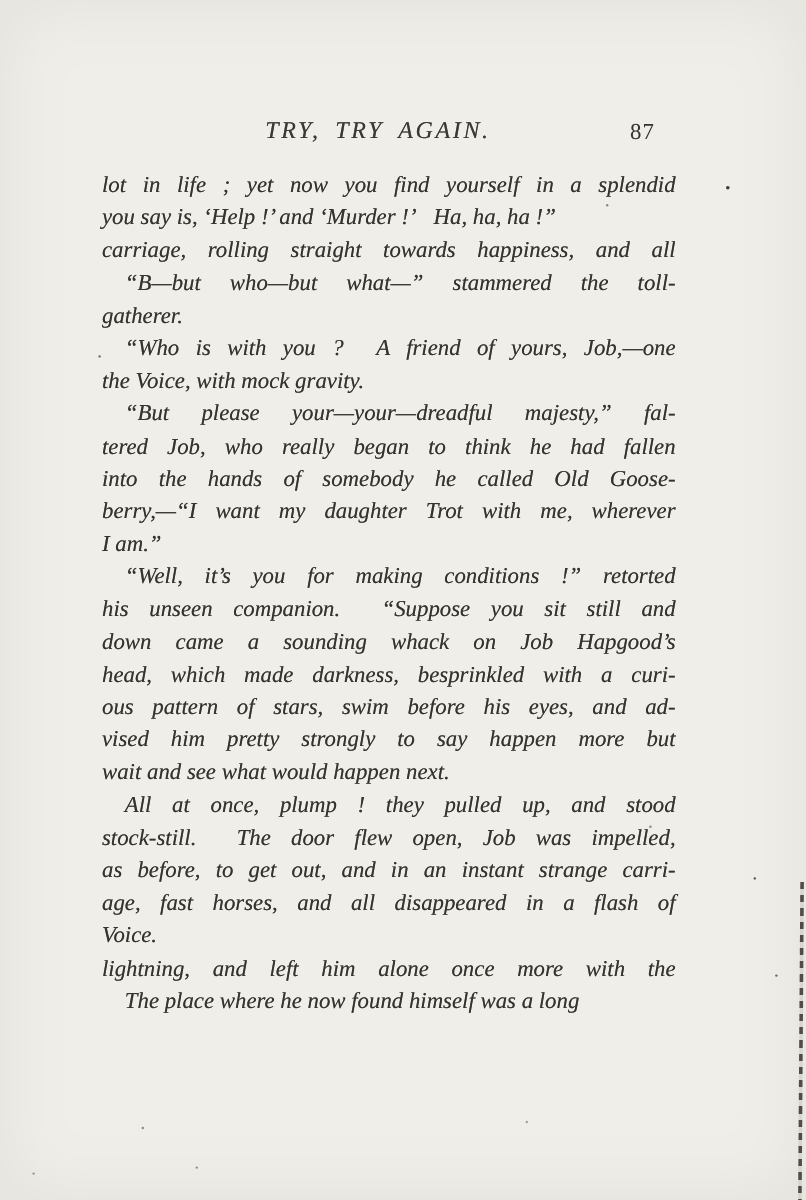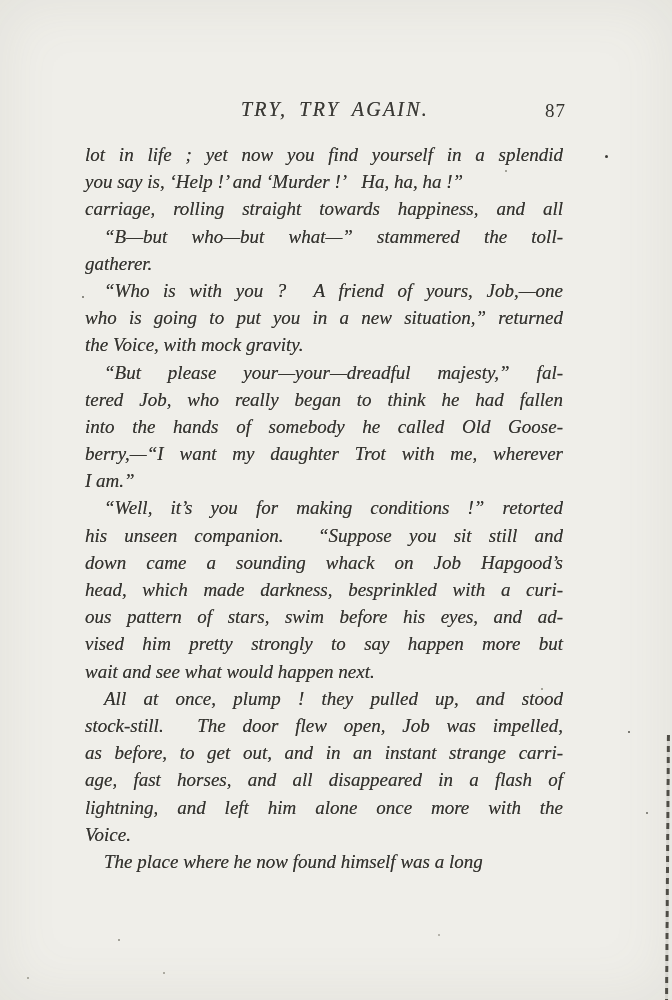--- a/index.html
+++ b/index.html
@@ -8,21 +8,21 @@
   .page {
     position:relative;
     width:672px; height:1000px;
     background:#efeee9;
     overflow:hidden;
     box-shadow:inset 0 0 60px rgba(120,115,100,0.10);
   }
 
   .column {
     position:absolute;
-    left:96px; top:98px; width:478px;
+    left:76px; top:98px; width:478px;
   }
 
   .running-head {
     position:relative;
     height:26px;
   }
   .running-title {
     text-align:center;
     font-style:italic;
     font-size:20px;
@@ -89,21 +89,20 @@
         <div class="line">lot in life ; yet now you find yourself in a splendid</div>
         <div class="line last">you say is, ‘Help !’ and ‘Murder !’&nbsp;&nbsp; Ha, ha, ha !”</div>
         <div class="line">carriage, rolling straight towards happiness, and all</div>
       </div>
       <div class="paragraph">
         <div class="line indent">“B—but who—but what—” stammered the toll-</div>
         <div class="line last">gatherer.</div>
       </div>
       <div class="paragraph">
         <div class="line indent">“Who is with you ?&nbsp;&nbsp;A friend of yours, Job,—one</div>
-        <div class="line">who is going to put you in a new situation,” returned</div>
         <div class="line last">the Voice, with mock gravity.</div>
       </div>
       <div class="paragraph">
         <div class="line indent">“But please your—your—dreadful majesty,” fal-</div>
         <div class="line">tered Job, who really began to think he had fallen</div>
         <div class="line">into the hands of somebody he called Old Goose-</div>
         <div class="line">berry,—“I want my daughter Trot with me, wherever</div>
         <div class="line last">I am.”</div>
       </div>
       <div class="paragraph">
@@ -113,22 +112,22 @@
         <div class="line">head, which made darkness, besprinkled with a curi-</div>
         <div class="line">ous pattern of stars, swim before his eyes, and ad-</div>
         <div class="line">vised him pretty strongly to say happen more but</div>
         <div class="line last">wait and see what would happen next.</div>
       </div>
       <div class="paragraph">
         <div class="line indent">All at once, plump ! they pulled up, and stood</div>
         <div class="line">stock-still.&nbsp;&nbsp;The door flew open, Job was impelled,</div>
         <div class="line">as before, to get out, and in an instant strange carri-</div>
         <div class="line">age, fast horses, and all disappeared in a flash of</div>
+        <div class="line last">Voice.</div>
         <div class="line">lightning, and left him alone once more with the</div>
-        <div class="line last">Voice.</div>
       </div>
       <div class="paragraph">
         <div class="line indent last">The place where he now found himself was a long</div>
       </div>
     </div>
 
   <div id="artifacts">
       <div class="speck" style="left: 605px; top: 155px; width: 3px; height: 3px; background: rgb(60, 59, 55);"></div>
       <div class="speck" style="left: 82px; top: 296px; width: 2px; height: 2px; background: rgb(106, 104, 96);"></div>
       <div class="speck" style="left: 505px; top: 170px; width: 2px; height: 2px; background: rgb(138, 136, 126);"></div>

